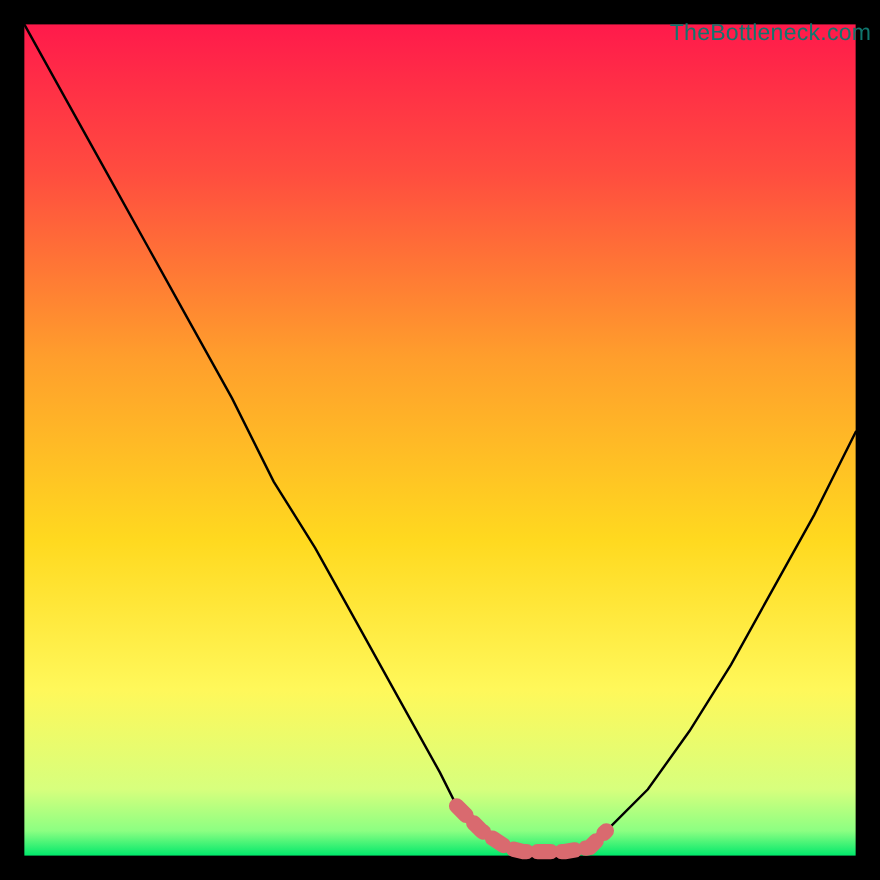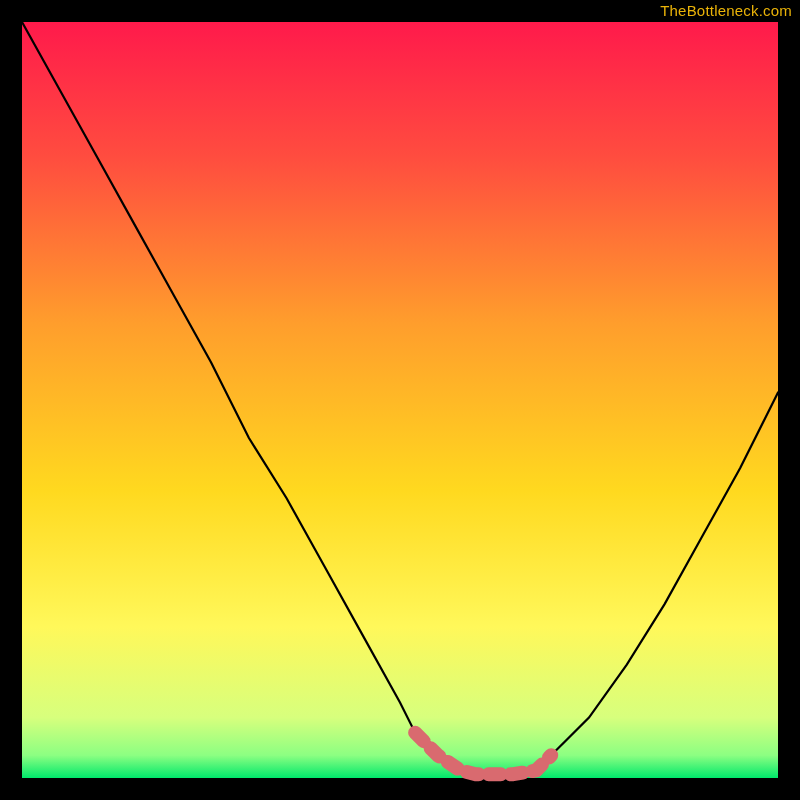--- a/index.html
+++ b/index.html
@@ -16,25 +16,25 @@
     top: 22px;
     width: 756px;
     height: 756px;
   }
   .grad {
     position: absolute;
     left: 0; top: 0; right: 0; bottom: 0;
   }
   .watermark {
     position: absolute;
-    top: 2px;
+    top: 18px;
     right: 8px;
     font-family: Arial, Helvetica, sans-serif;
-    font-size: 15px;
-    color: #eab308;
+    font-size: 21px;
+    color: #0f766e;
     letter-spacing: 0.2px;
     user-select: none;
   }
   svg.curve-layer {
     position: absolute;
     left: 0; top: 0;
     width: 756px;
     height: 756px;
     overflow: visible;
   }

